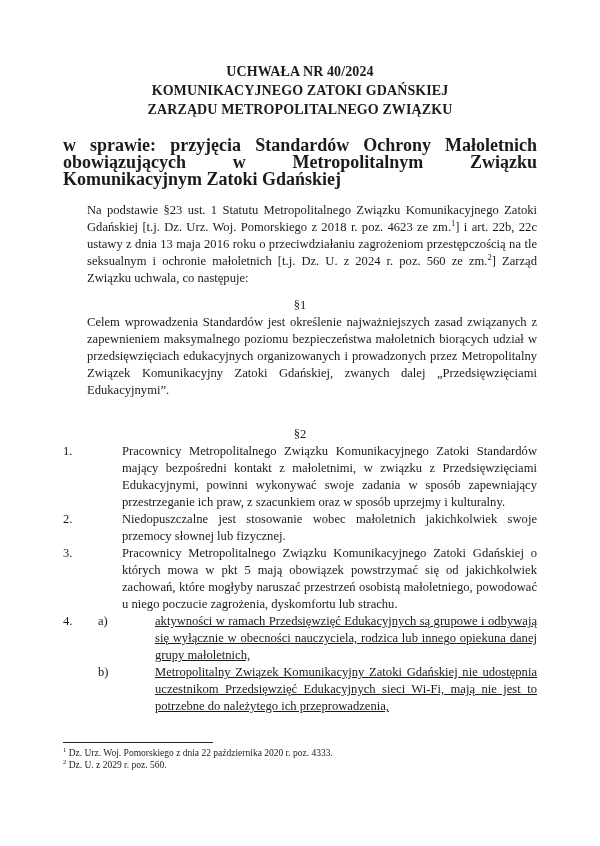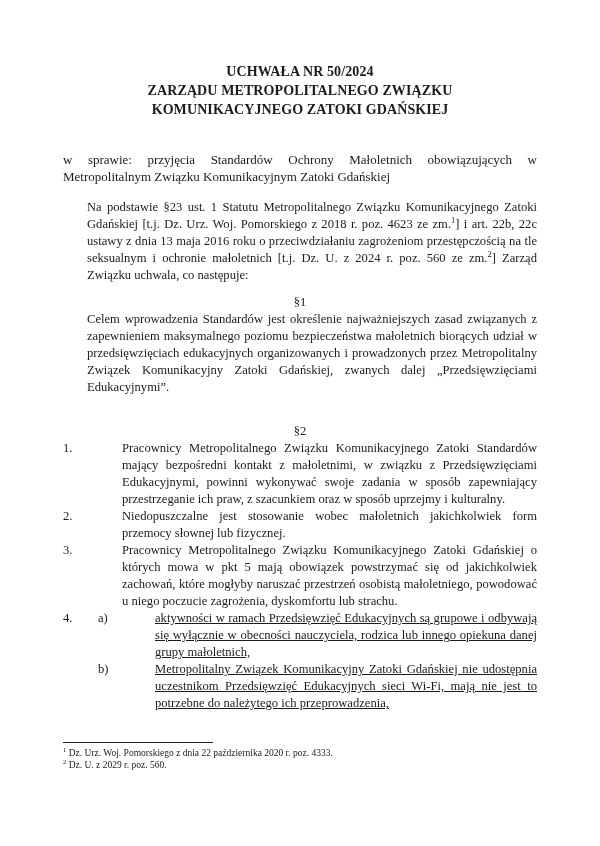--- a/index.html
+++ b/index.html
@@ -8,21 +8,21 @@
     width: 600px; height: 846px;
     font-family: "Liberation Serif", "DejaVu Serif", serif;
     color: #1b1b1b;
     -webkit-font-smoothing: antialiased;
   }
   .page { position: relative; width: 600px; height: 846px; background: #ffffff; overflow: hidden; }
   .content { position: absolute; left: 63px; top: 62px; width: 474px; }
 
   .title-block { text-align: center; font-weight: bold; font-size: 14px; line-height: 19px; letter-spacing: 0.1px; }
 
-  .subject { margin-top: 32px; font-weight: normal; font-size: 13px; line-height: 17px; text-align: justify; }
+  .subject { margin-top: 18px; font-weight: bold; font-size: 18px; line-height: 17px; text-align: justify; }
 
   .body-text { font-size: 12.6px; line-height: 17px; text-align: justify; margin-left: 24px; }
   .legal-basis { margin-top: 14px; }
 
   .sec-heading { text-align: center; font-size: 12.6px; line-height: 17px; }
   .sec1-heading { margin-top: 10px; }
   .sec2-heading { margin-top: 27px; }
 
   sup.fnref { font-size: 8.5px; vertical-align: super; line-height: 0; }
 
@@ -39,44 +39,44 @@
   .fn-line { font-size: 9.5px; line-height: 11.5px; }
   .fn-line sup { font-size: 6.5px; vertical-align: super; line-height: 0; }
 </style>
 </head>
 <body>
 
 <div class="page">
   <div class="content">
 
     <div class="title-block">
-      <div>UCHWAŁA NR 50/2024</div>
+      <div>UCHWAŁA NR 40/2024</div>
+      <div>KOMUNIKACYJNEGO ZATOKI GDAŃSKIEJ</div>
       <div>ZARZĄDU METROPOLITALNEGO ZWIĄZKU</div>
-      <div>KOMUNIKACYJNEGO ZATOKI GDAŃSKIEJ</div>
     </div>
 
     <p class="subject">w sprawie: przyjęcia Standardów Ochrony Małoletnich obowiązujących w Metropolitalnym Związku Komunikacyjnym Zatoki Gdańskiej</p>
 
     <p class="body-text legal-basis"><span>Na podstawie §23 ust. 1 Statutu Metropolitalnego Związku Komunikacyjnego Zatoki Gdańskiej [t.j. Dz. Urz. Woj. Pomorskiego z 2018 r. poz. 4623 ze zm.</span><sup class="fnref">1</sup><span>] i art. 22b, 22c ustawy z dnia 13 maja 2016 roku o przeciwdziałaniu zagrożeniom przestępczością na tle seksualnym i ochronie małoletnich [t.j. Dz. U. z 2024 r. poz. 560 ze zm.</span><sup class="fnref">2</sup><span>] Zarząd Związku uchwala, co następuje:</span></p>
 
     <div class="sec-heading sec1-heading">§1</div>
     <p class="body-text">Celem wprowadzenia Standardów jest określenie najważniejszych zasad związanych z zapewnieniem maksymalnego poziomu bezpieczeństwa małoletnich biorących udział w przedsięwzięciach edukacyjnych organizowanych i prowadzonych przez Metropolitalny Związek Komunikacyjny Zatoki Gdańskiej, zwanych dalej „Przedsięwzięciami Edukacyjnymi”.</p>
 
     <div class="sec-heading sec2-heading">§2</div>
 
     <div class="olist">
 
       <div class="li-row">
         <div class="li-marker">1.</div>
         <div class="li-body body-text">Pracownicy Metropolitalnego Związku Komunikacyjnego Zatoki Standardów mający bezpośredni kontakt z małoletnimi, w związku z Przedsięwzięciami Edukacyjnymi, powinni wykonywać swoje zadania w sposób zapewniający przestrzeganie ich praw, z szacunkiem oraz w sposób uprzejmy i kulturalny.</div>
       </div>
 
       <div class="li-row">
         <div class="li-marker">2.</div>
-        <div class="li-body body-text">Niedopuszczalne jest stosowanie wobec małoletnich jakichkolwiek form przemocy słownej lub fizycznej.</div>
+        <div class="li-body body-text">Niedopuszczalne jest stosowanie wobec małoletnich jakichkolwiek swoje przemocy słownej lub fizycznej.</div>
       </div>
 
       <div class="li-row">
         <div class="li-marker">3.</div>
         <div class="li-body body-text">Pracownicy Metropolitalnego Związku Komunikacyjnego Zatoki Gdańskiej o których mowa w pkt 5 mają obowiązek powstrzymać się od jakichkolwiek zachowań, które mogłyby naruszać przestrzeń osobistą małoletniego, powodować u niego poczucie zagrożenia, dyskomfortu lub strachu.</div>
       </div>
 
       <div class="li-row">
         <div class="li-marker">4.</div>
         <div class="li-body">

